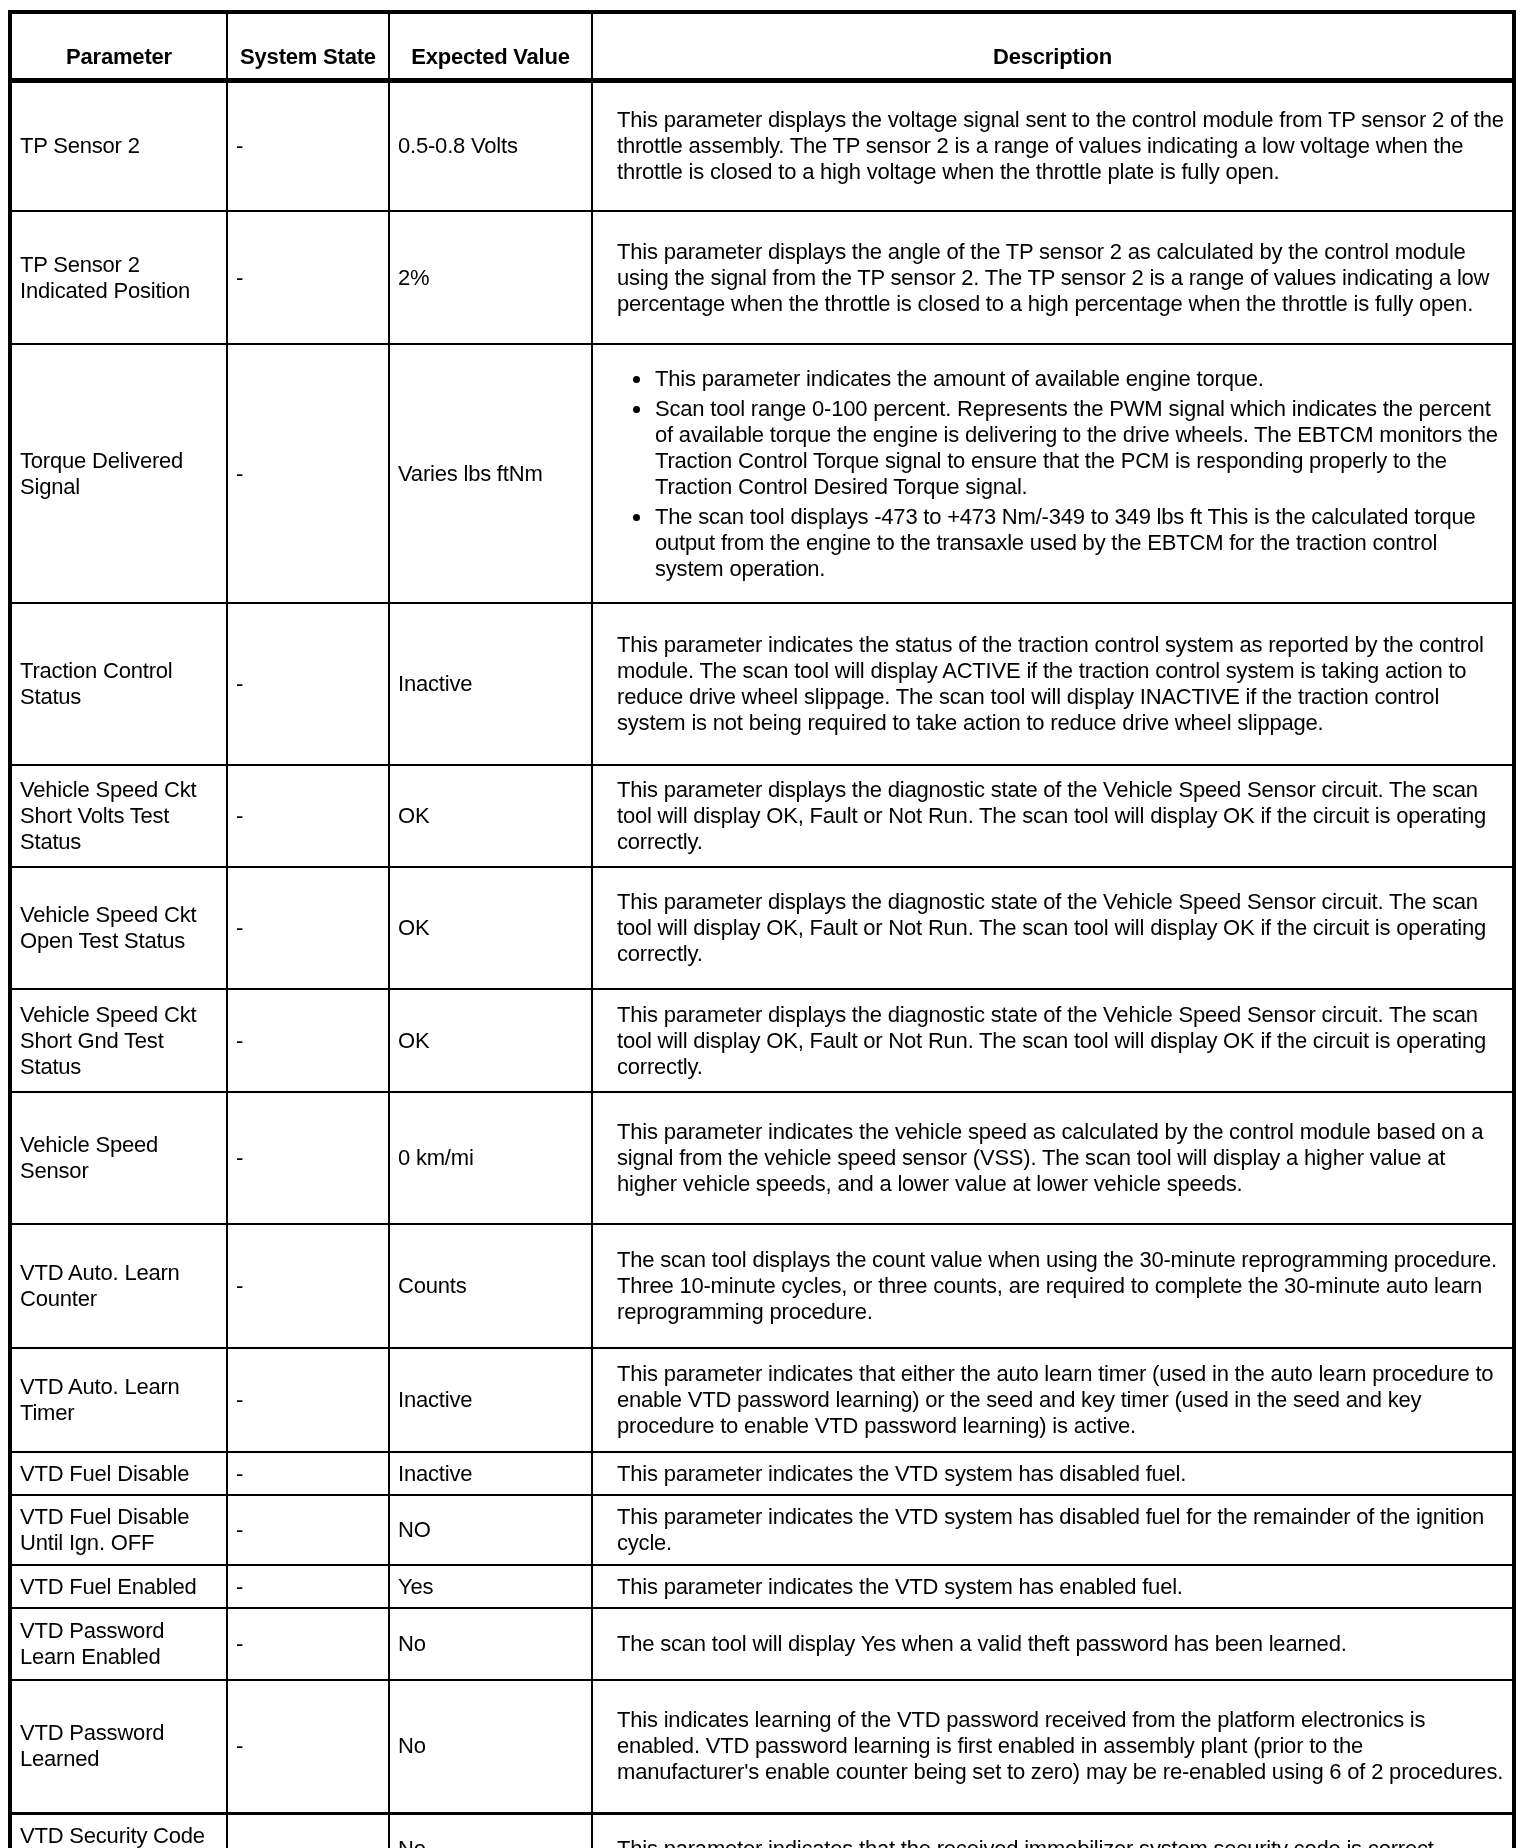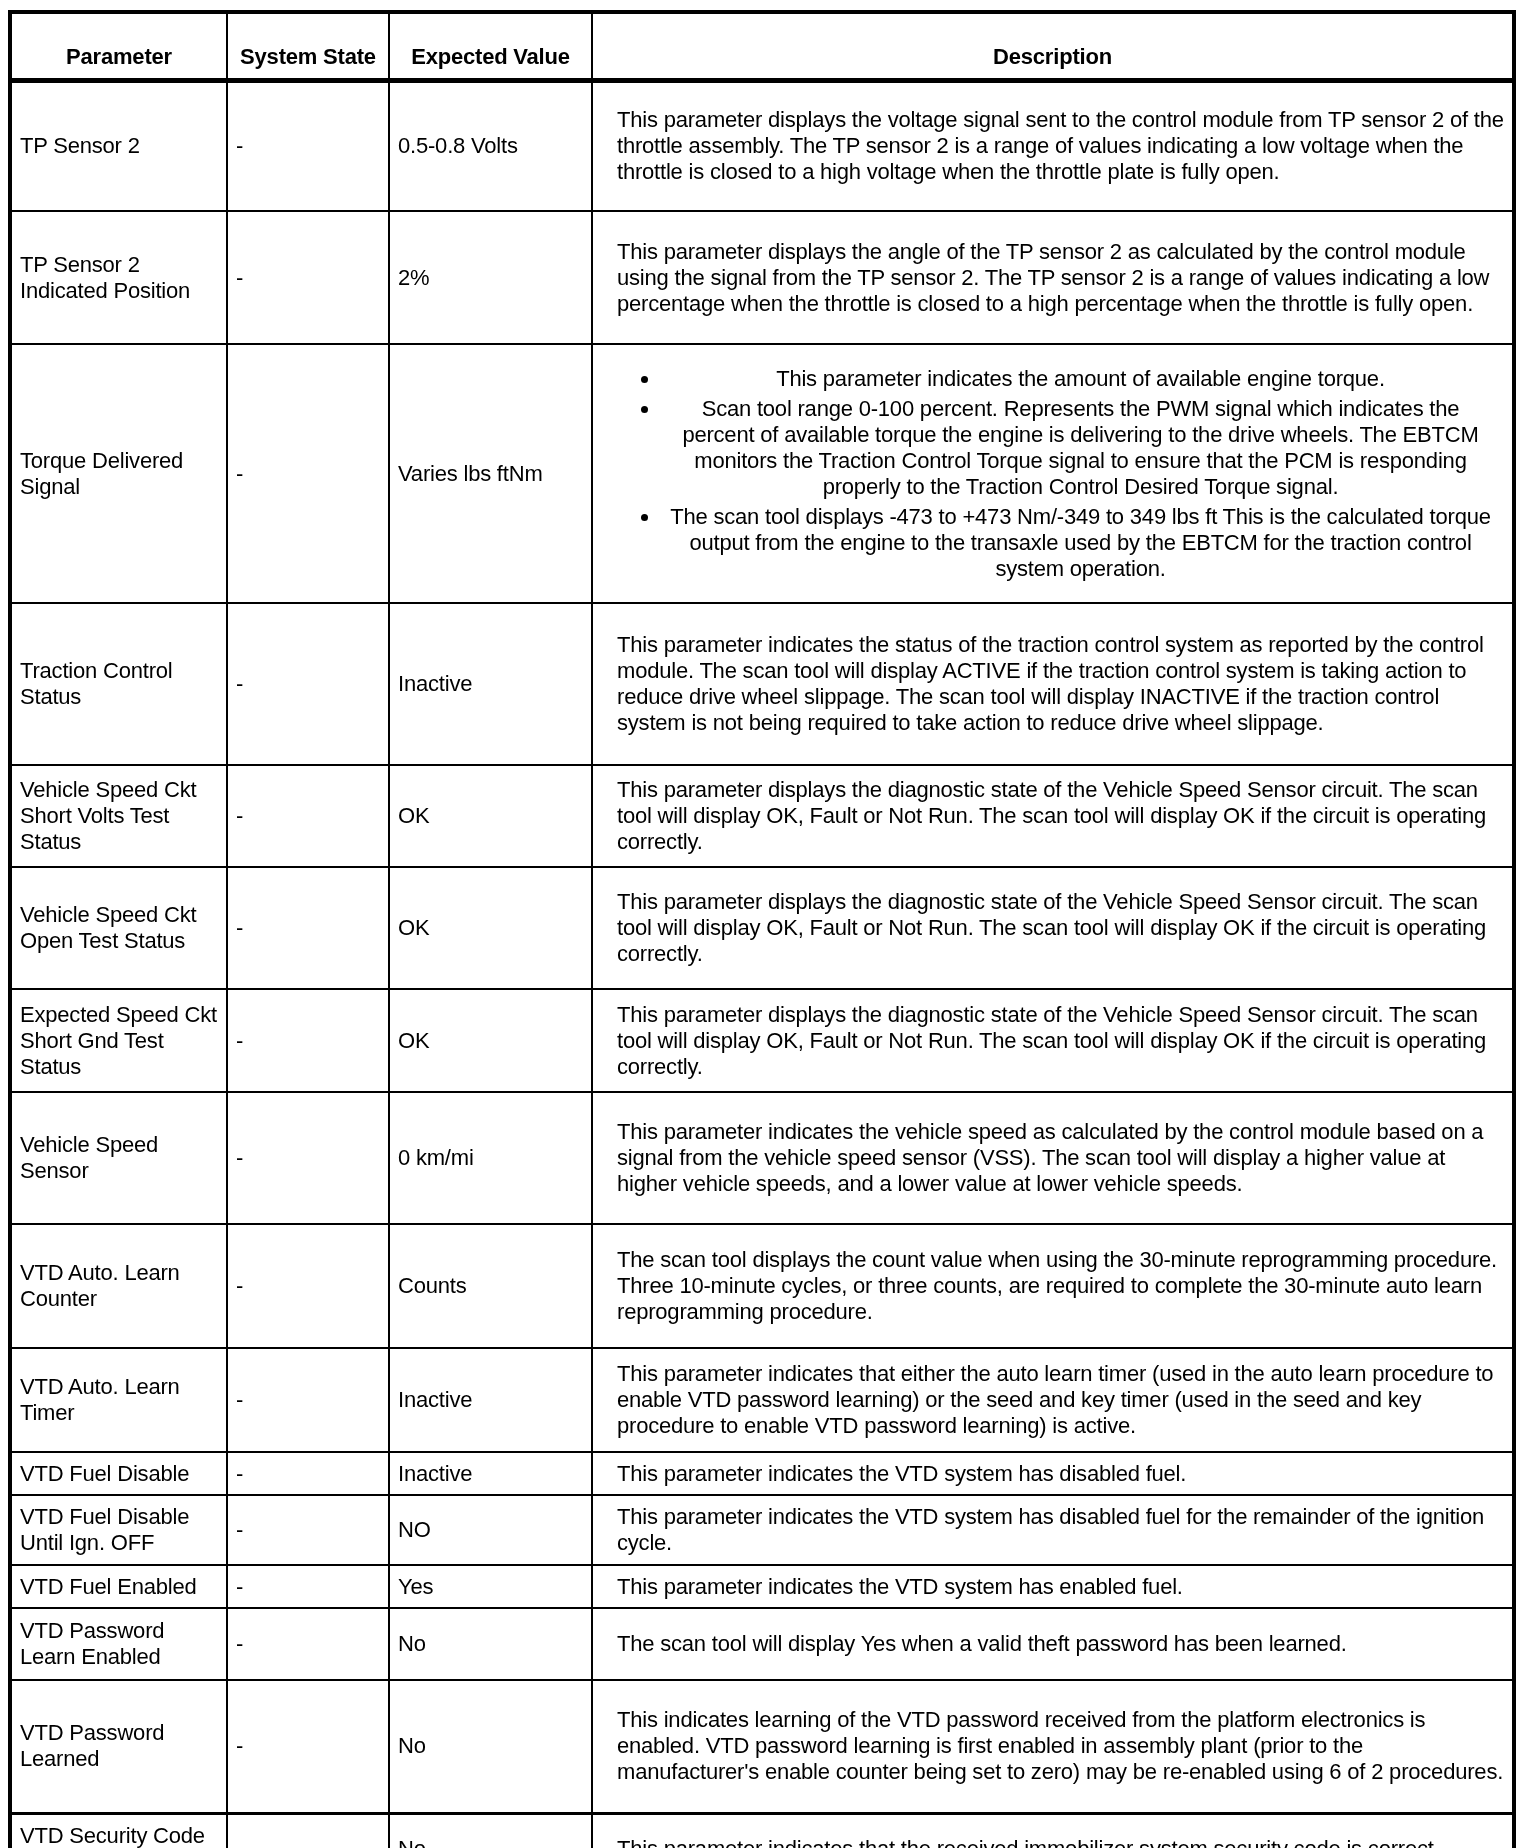--- a/index.html
+++ b/index.html
@@ -34,23 +34,22 @@
   }
   thead th {
     font-weight: bold;
     text-align: center;
     vertical-align: bottom;
     padding-bottom: 8px;
     border-bottom: 5px solid #000;
   }
   td.desc { padding-left: 24px; padding-right: 6px; }
   ul.bullets {
-    margin: 8px;
+    margin: 0;
     padding-left: 36px;
-    text-align: center;
   }
   ul.bullets li {
     margin: 4px 0;
     padding-left: 2px;
   }
   
   tr.hdr  { height: 68px; }
   tr.r0  { height: 131px; }
   tr.r1  { height: 133px; }
   tr.r2  { height: 259px; }
@@ -123,21 +122,21 @@
       <td>OK</td>
       <td class="desc">This parameter displays the diagnostic state of the Vehicle Speed Sensor circuit. The scan tool will display OK, Fault or Not Run. The scan tool will display OK if the circuit is operating correctly.</td>
     </tr>
     <tr class="r5">
       <td>Vehicle Speed Ckt Open Test Status</td>
       <td>-</td>
       <td>OK</td>
       <td class="desc">This parameter displays the diagnostic state of the Vehicle Speed Sensor circuit. The scan tool will display OK, Fault or Not Run. The scan tool will display OK if the circuit is operating correctly.</td>
     </tr>
     <tr class="r6">
-      <td>Expected Speed Ckt Short Gnd Test Status</td>
+      <td>Vehicle Speed Ckt Short Gnd Test Status</td>
       <td>-</td>
       <td>OK</td>
       <td class="desc">This parameter displays the diagnostic state of the Vehicle Speed Sensor circuit. The scan tool will display OK, Fault or Not Run. The scan tool will display OK if the circuit is operating correctly.</td>
     </tr>
     <tr class="r7">
       <td>Vehicle Speed Sensor</td>
       <td>-</td>
       <td>0 km/mi</td>
       <td class="desc">This parameter indicates the vehicle speed as calculated by the control module based on a signal from the vehicle speed sensor (VSS). The scan tool will display a higher value at higher vehicle speeds, and a lower value at lower vehicle speeds.</td>
     </tr>

